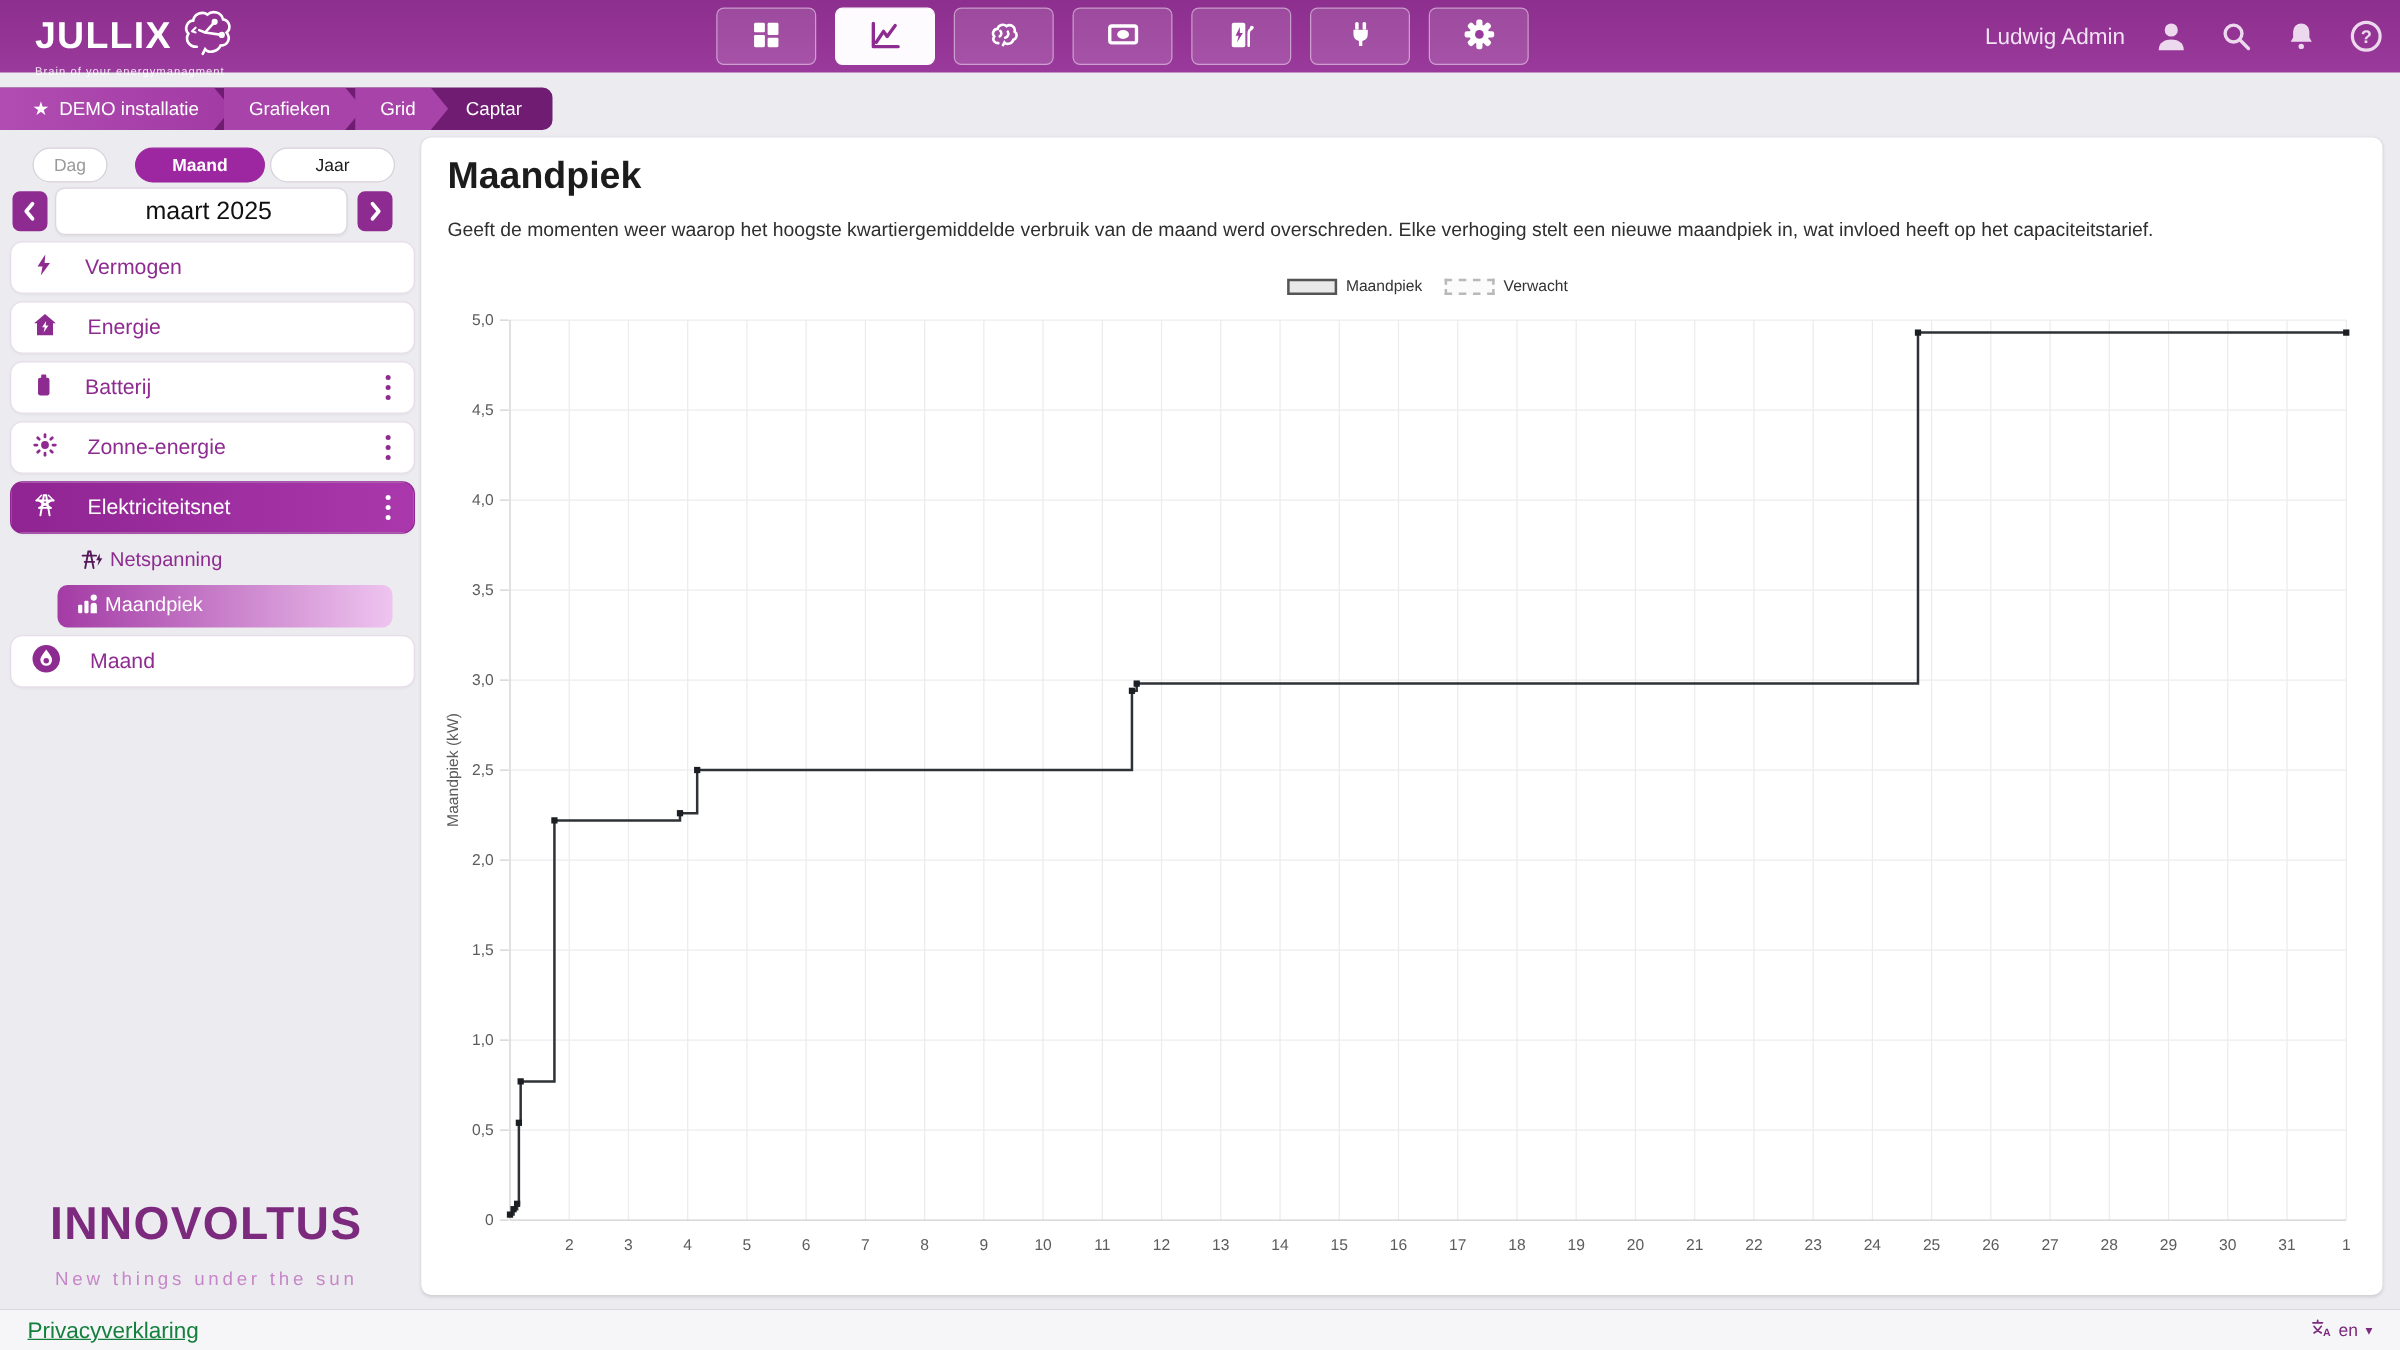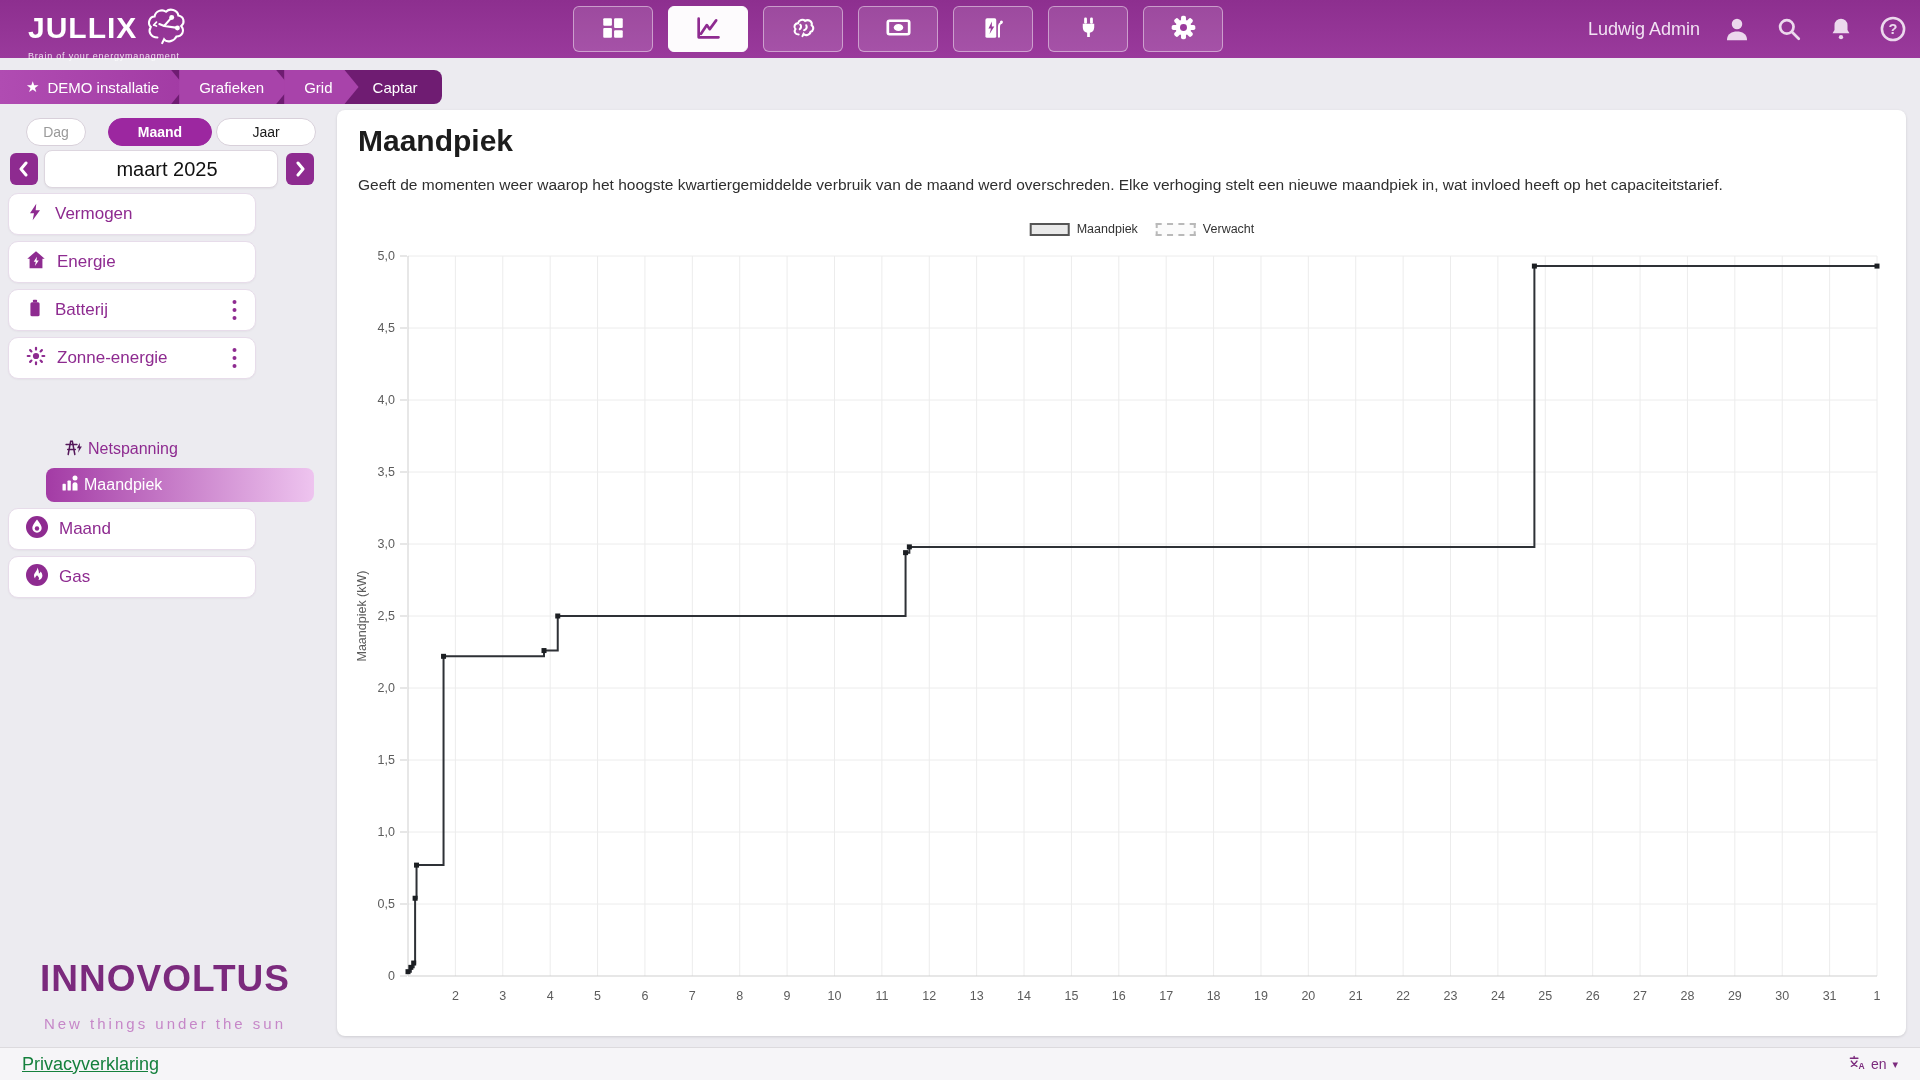--- a/index.html
+++ b/index.html
@@ -36,22 +36,22 @@
   aside { position:absolute; left:8px; top:110px; width:314px; height:930px; }
   .ptab { position:absolute; height:28px; border-radius:14px; font-size:14px; border:1px solid #d8d0da;
     background:#fff; color:#1b1b1b; cursor:pointer; font-family:inherit; }
   .ptab.dim { color:#9a9a9a; }
   .ptab.active { background:#9c27a0; border-color:#9c27a0; color:#fff; font-weight:bold; }
   .date-nav-btn { position:absolute; width:28px; height:32px; top:43px; border:none; border-radius:6px;
     background:#8e2b90; display:flex; align-items:center; justify-content:center; cursor:pointer; }
   .date-field { position:absolute; left:36px; top:40px; width:234px; height:38px; background:#fff;
     border:1px solid #ddd6df; border-radius:8px; display:flex; align-items:center; justify-content:center;
     font-size:20px; color:#111; cursor:pointer; box-shadow:0 1px 2px rgba(0,0,0,.05);padding-left:12px; }
-  .menu-item { position:absolute; left:0; width:248px; height:42px; background:#fff; border:1px solid #e7dcea;
-    border-radius:10px; display:flex; align-items:center; gap:10px; padding:0 12px 0 16px; cursor:pointer;
+  .menu-item { position:absolute; left:0; width:324px; height:42px; background:#fff; border:1px solid #e7dcea;
+    border-radius:10px; display:flex; align-items:center; gap:23px; padding:0 12px 0 16px; cursor:pointer;
     box-shadow:0 1px 2px rgba(0,0,0,.04);justify-content:space-between; }
   .menu-item .mi-label { color:#8e2b90; font-size:17px; flex:1; }
   .menu-item.selected { background:linear-gradient(90deg,#8f2492,#aa38ac); border-color:#8f2492; }
   .menu-item.selected .mi-label { color:#fff; }
   .kebab { width:18px; height:26px; display:flex; align-items:center; justify-content:center; cursor:pointer; }
   .subitem { position:absolute; display:flex; align-items:center; gap:4px; cursor:pointer; }
   .subitem .si-label { color:#8e2b90; font-size:16px; }
   .subitem.selected { background:linear-gradient(90deg,#a33ba5 0%,#eec4ef 100%); border-radius:8px;
     padding:0 14px; height:34px; width:268px; }
   .subitem.selected .si-label { color:#fff; }
@@ -286,20 +286,38 @@
       <span class="mi-label">Zonne-energie</span>
       <span class="kebab">
         <svg width="5" height="24" viewBox="0 0 5 24" fill="#8e2b90">
             <circle cx="2.5" cy="4" r="2"></circle>
             <circle cx="2.5" cy="12" r="2"></circle>
             <circle cx="2.5" cy="20" r="2"></circle>
           </svg>
       </span>
     </div>
 
+    <div class="menu-item selected" style="top:275px">
+      <span>
+        <svg width="22" height="22" viewBox="0 0 24 24" fill="none" stroke="#fff" stroke-width="1.7" stroke-linecap="round">
+          <path d="M8 21 L11 3.5 h2 L16 21"></path>
+          <path d="M4.5 8 h15 M7 14.5 h10"></path>
+          <path d="M6.5 8 l10.5 6.5 M17.5 8 L7 14.5"></path>
+          <path d="M4.5 8 L9 3.5 M19.5 8 L15 3.5" stroke-width="1.3"></path>
+        </svg>
+      </span>
+      <span class="mi-label">Elektriciteitsnet</span>
+      <span class="kebab">
+        <svg width="5" height="24" viewBox="0 0 5 24" fill="#fff">
+            <circle cx="2.5" cy="4" r="2"></circle>
+            <circle cx="2.5" cy="12" r="2"></circle>
+            <circle cx="2.5" cy="20" r="2"></circle>
+          </svg>
+      </span>
+    </div>
 
     <div class="subitem" style="left:56px;top:325px;height:28px">
       <span>
         <svg width="20" height="20" viewBox="0 0 24 24" fill="none" stroke="#55185a" stroke-width="1.8" stroke-linecap="round">
           <path d="M5 21 L8 5 h2 L13 21 M2.5 9 h13 M4.5 15 h9"></path>
           <polygon points="19 7 15.5 13.5 18 13.5 16.8 19 21.5 11.5 19 11.5" fill="#55185a" stroke="none"></polygon>
         </svg>
       </span>
       <span class="si-label">Netspanning</span>
     </div>
@@ -320,30 +338,20 @@
       <span>
         <svg width="24" height="24" viewBox="0 0 24 24">
           <circle cx="12" cy="12" r="11" fill="#8e2b90"></circle>
           <path d="M12 4.5 c2.8 3.8 4.7 6 4.7 8.5 a4.7 4.7 0 0 1 -9.4 0 c0 -2.5 1.9 -4.7 4.7 -8.5 Z" fill="#fff"></path>
           <circle cx="12" cy="13.5" r="2.2" fill="#8e2b90"></circle>
         </svg>
       </span>
       <span class="mi-label">Maand</span>
     </div>
 
-    <div class="menu-item" style="top:446px">
-      <span>
-        <svg width="24" height="24" viewBox="0 0 24 24">
-          <circle cx="12" cy="12" r="11" fill="#8e2b90"></circle>
-          <path d="M12 4.5 c1.2 3 -3 4.8 -3 8.3 a4.2 4.2 0 0 0 8.4 0 c0 -2 -0.9 -3.4 -1.9 -4.4 -0.2 1 -0.8 1.8 -1.6 2.2 C14 8.4 13.4 6.2 12 4.5 Z" fill="#fff"></path>
-          <path d="M12 17.5 a2 2 0 0 1 -2 -2 c0 -1.2 1 -2 2 -3.2 1 1.2 2 2 2 3.2 a2 2 0 0 1 -2 2 Z" fill="#8e2b90"></path>
-        </svg>
-      </span>
-      <span class="mi-label">Gas</span>
-    </div>
 
     <div class="brand" style="top:848px">
       <div class="brand-title">INNOVOLTUS</div>
       <div class="brand-tag">New things under the sun</div>
     </div>
   </aside>
 
   <main class="card">
     <h1 class="page-title">Maandpiek</h1>
     <p class="page-desc">Geeft de momenten weer waarop het hoogste kwartiergemiddelde verbruik van de maand werd overschreden. Elke verhoging stelt een nieuwe maandpiek in, wat invloed heeft op het capaciteitstarief.</p>

